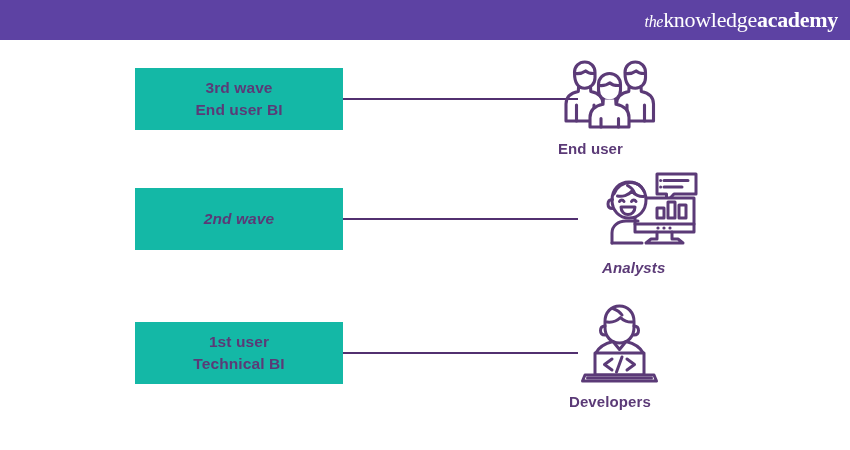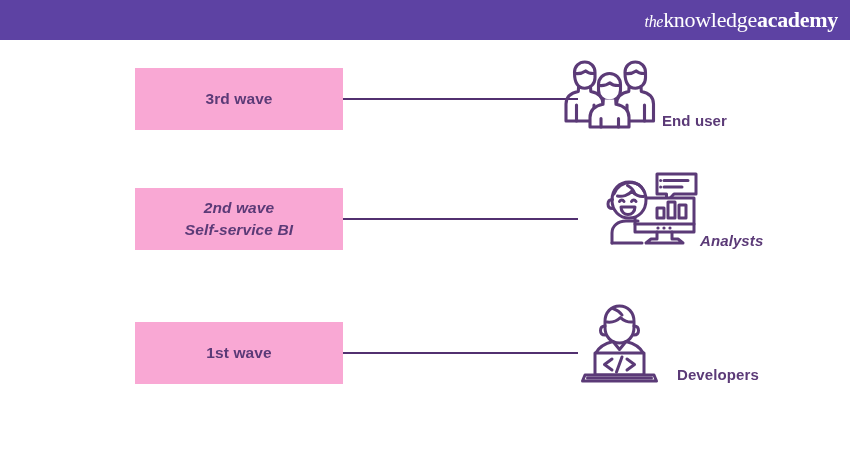--- a/index.html
+++ b/index.html
@@ -67,21 +67,21 @@
   .row-1 { top: 148px; font-style: italic; }
   .row-2 { top: 282px; }
 
   
   .wave-box {
     position: absolute;
     left: 135px;
     top: 0;
     width: 208px;
     height: 62px;
-    background: #f9a8d4;
+    background: #14b8a6;
     display: flex;
     flex-direction: column;
     align-items: center;
     justify-content: center;
     box-sizing: border-box;
   }
   .wave-line {
     color: #5b3a77;
     font-size: 15.5px;
     font-weight: bold;
@@ -99,26 +99,26 @@
     height: 2px;
     background: #523070;
   }
 
   
   .icon-block {
     position: absolute;
     top: -13px;
     width: 200px;
     display: flex;
-    flex-direction: row;
-    align-items: flex-end;
+    flex-direction: column;
+    align-items: flex-start;
   }
   .icon-block-0 { left: 558px; }
   .icon-block-1 { left: 602px; }
-  .icon-block-2 { left: 569px; gap: 8px; }
+  .icon-block-2 { left: 569px; }
 
   .icon-art {
     height: 74px;
     display: flex;
     align-items: flex-end;
     justify-content: center;
   }
   .icon-caption {
     color: #5b3a77;
     font-size: 15px;
@@ -138,20 +138,21 @@
     <span class="lg-the">the</span><span class="lg-knowledge">knowledge</span><span class="lg-academy">academy</span>
   </div>
 </div>
 
 <div class="canvas">
 
   <div class="row row-0">
 
     <div class="wave-box">
       <div class="wave-line">3rd wave</div>
+      <div class="wave-line">End user BI</div>
     </div>
 
     <div class="connector"></div>
 
     <div class="icon-block icon-block-0">
       <div class="icon-art">
         <svg width="104" height="74" viewBox="0 0 104 74" fill="none" stroke="#5b3a77" stroke-width="3.1" stroke-linecap="round" stroke-linejoin="round">
 
           <path d="M16.5 17.5c0-6.2 4.6-10.5 10.3-10.5S37 11.3 37 17.5v5.2c0 6.2-4.5 10.5-10.2 10.5S16.5 28.9 16.5 17.5z"></path>
           <path d="M17 18.5c3.6 0.4 7.6-0.4 10.6-2.6 1.8 1.8 5.5 2.8 8.9 2.6"></path>
@@ -170,21 +171,20 @@
         </svg>
       </div>
       <div class="icon-caption cap-0">End user</div>
     </div>
   </div>
 
   <div class="row row-1">
 
     <div class="wave-box">
       <div class="wave-line">2nd wave</div>
-      <div class="wave-line">Self-service BI</div>
     </div>
 
     <div class="connector"></div>
 
     <div class="icon-block icon-block-1">
       <div class="icon-art">
         <svg width="98" height="78" viewBox="0 0 98 78" fill="none" stroke="#5b3a77" stroke-width="3" stroke-linecap="round" stroke-linejoin="round">
 
           <path d="M55 3h39v20H72l-7.5 8v-8H55z" fill="#ffffff"></path>
           <path d="M62 9.5h24M62 16h18"></path>
@@ -217,21 +217,22 @@
           <path d="M10 72h30"></path>
         </svg>
       </div>
       <div class="icon-caption cap-1">Analysts</div>
     </div>
   </div>
 
   <div class="row row-2">
 
     <div class="wave-box">
-      <div class="wave-line">1st wave</div>
+      <div class="wave-line">1st user</div>
+      <div class="wave-line">Technical BI</div>
     </div>
 
     <div class="connector"></div>
 
     <div class="icon-block icon-block-2">
       <div class="icon-art">
         <svg width="100" height="80" viewBox="0 0 100 80" fill="none" stroke="#5b3a77" stroke-width="3" stroke-linecap="round" stroke-linejoin="round">
 
           <path d="M36 18.5C36 9.5 42 3 50.5 3S65 9.5 65 18.5v6C65 33.5 59 40 50.5 40S36 33.5 36 24.5z" fill="#ffffff"></path>
           <path d="M38 19c4.5 0.5 10-1 13.5-4.5 2.5 3 8 5 11.5 4.5"></path>

